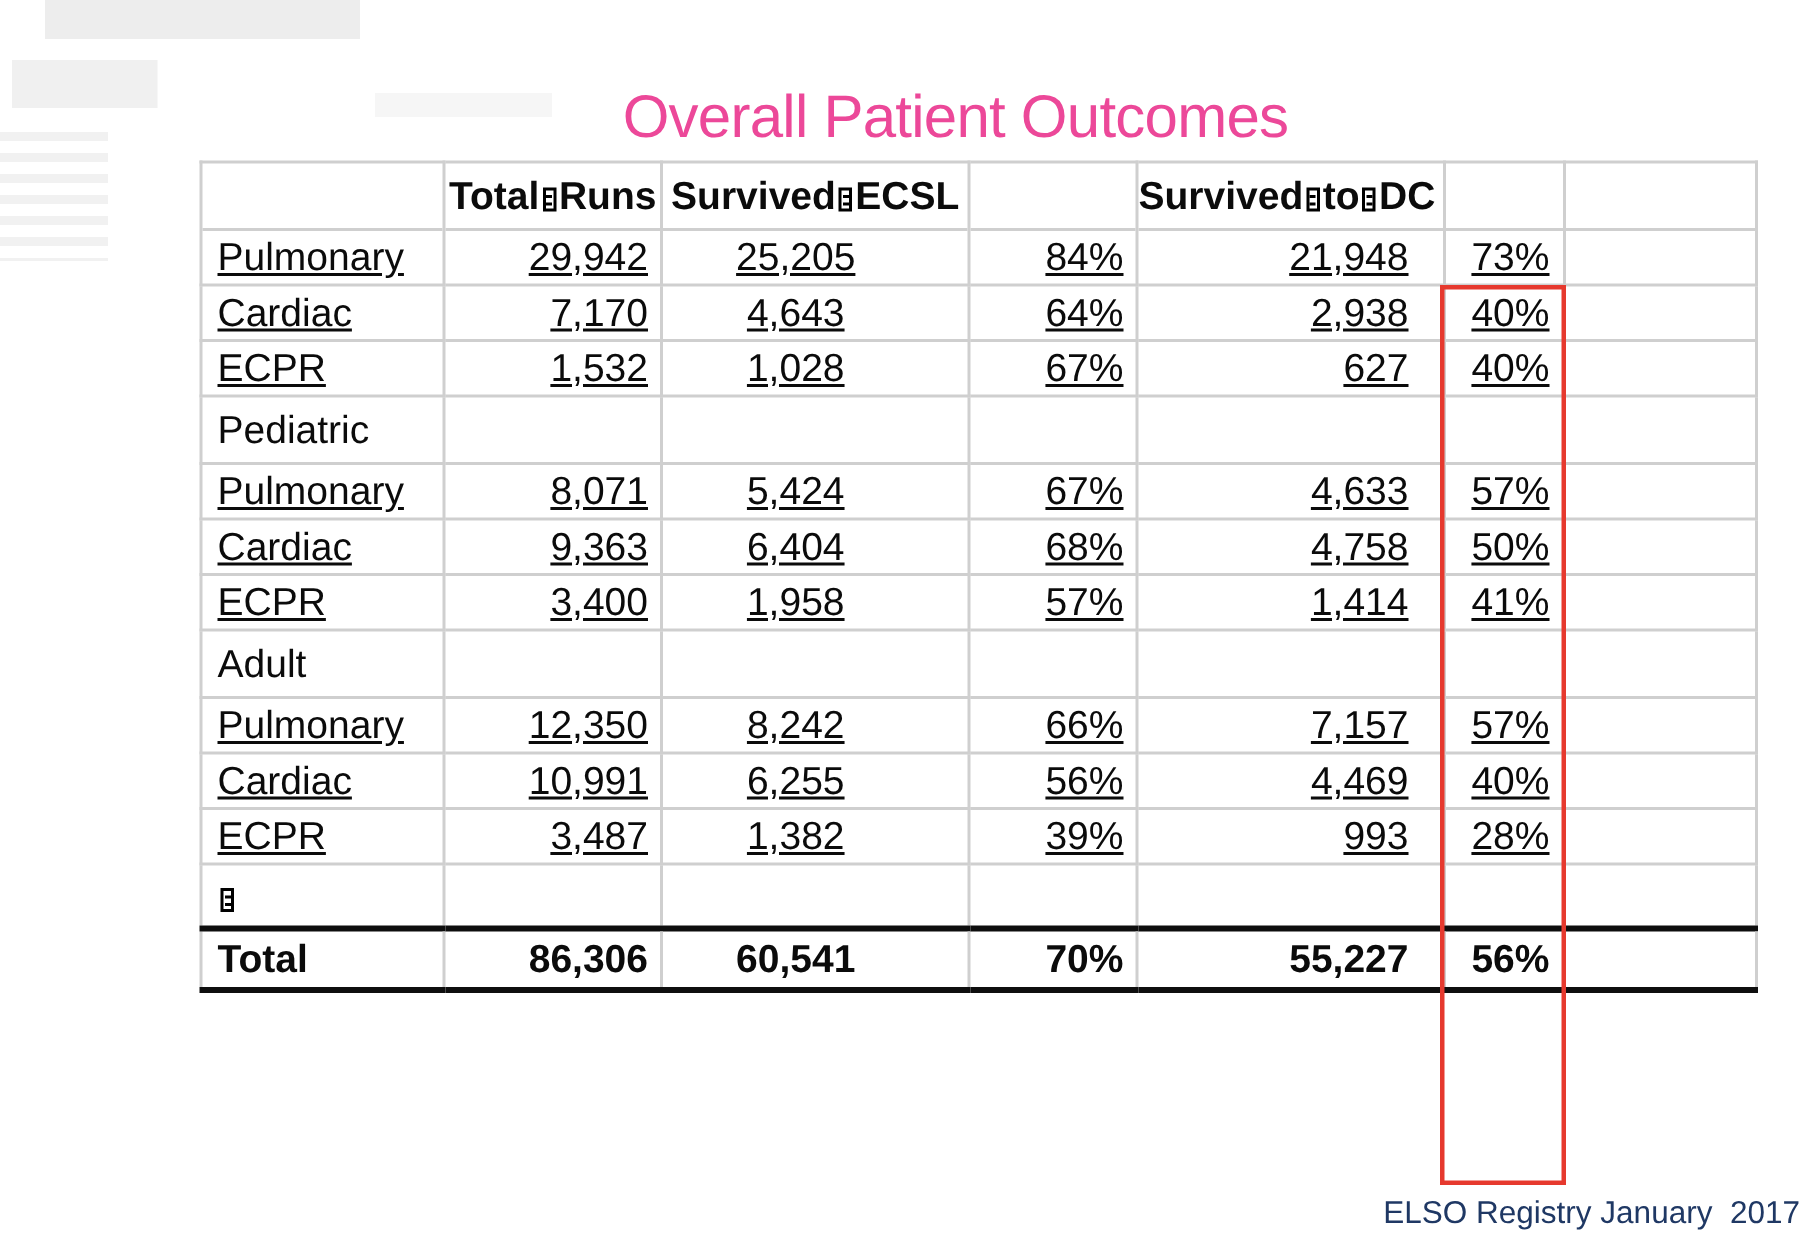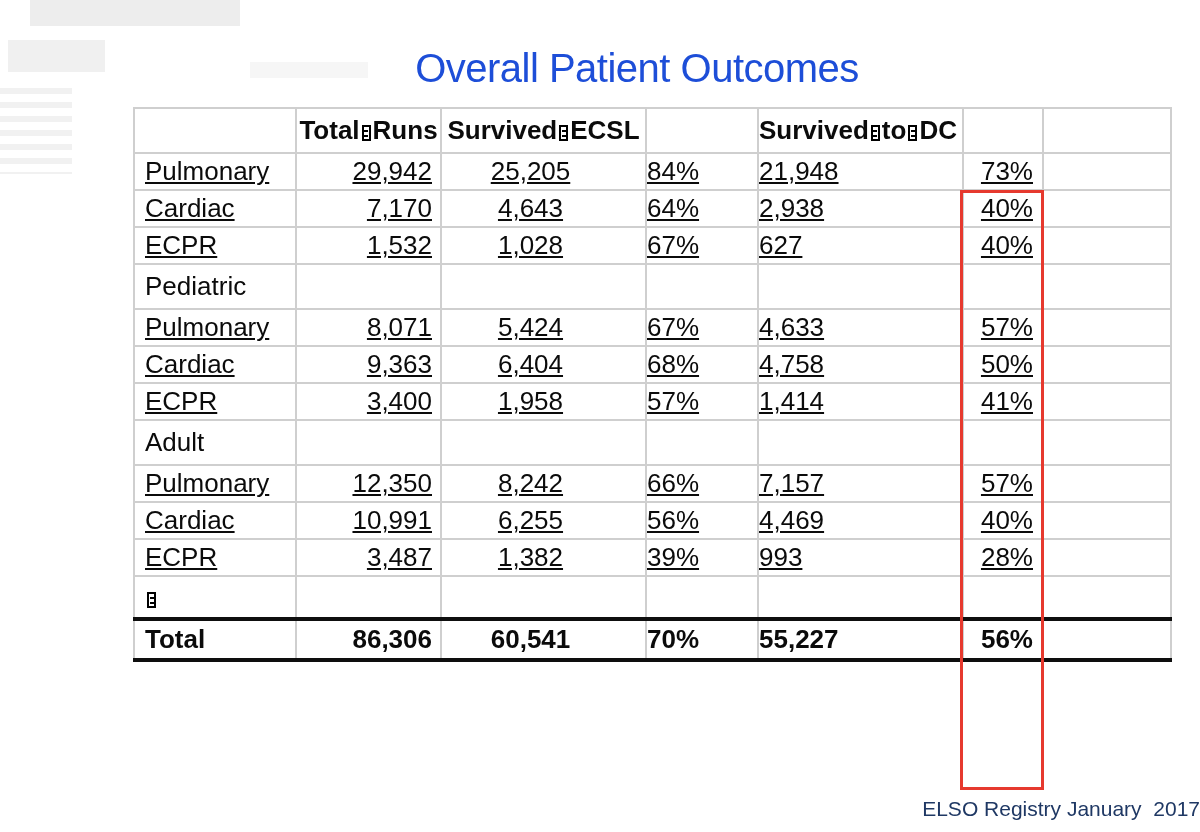--- a/index.html
+++ b/index.html
@@ -17,25 +17,25 @@
   .artifact-bar   { left: 30px; top: 0;    width: 210px; height: 26px; background: #ededed; }
   .artifact-box   { left: 8px;  top: 40px; width: 97px;  height: 32px; background: #f0f0f0; }
   .artifact-smudge{ left: 250px;top: 62px; width: 118px; height: 16px; background: #f6f6f6; }
   .artifact-lines {
     left: 0; top: 88px; width: 72px; height: 86px;
     background: repeating-linear-gradient(#f1f1f1 0 6px, #ffffff 6px 14px);
   }
 
   .slide-title {
     position: absolute;
-    left: 74px; top: 46px; width: 1126px;
+    left: 74px; top: 56px; width: 1126px;
     text-align: center;
     font-size: 40px;
     letter-spacing: -0.5px;
-    color: #1d4ed8;
+    color: #ec4899;
     white-space: pre;
   }
 
   .outcomes-table {
     position: absolute;
     left: 133px; top: 107px;
     width: 1037px;
     border-collapse: collapse;
     table-layout: fixed;
     font-size: 26px;
@@ -54,22 +54,22 @@
   tr.blank    { height: 43px; }
   tr.total    { height: 41px; }
 
   tr.header td { font-weight: bold; border-bottom: 1px solid #a3a3a3; }
   tr.total  td { font-weight: bold; border-top: 4px solid #0e0e0e; border-bottom: 4px solid #0e0e0e; }
 
   
   td.c0 { text-align: left;  padding-left: 10px; }
   td.c1 { text-align: right; padding-right: 8px; }
   td.c2 { text-align: center; padding-right: 26px; }
-  td.c3 { padding-right: 8px; }
-  td.c4 { padding-right: 23px; }
+  td.c3 { text-align: right; padding-right: 8px; }
+  td.c4 { text-align: right; padding-right: 23px; }
   td.c5 { text-align: right; padding-right: 9px; }
   td.c6 { text-align: left; }
   tr.header td.c1, tr.header td.c2 { text-align: center; padding-right: 0; }
   tr.header td.c4 { text-align: right; padding-right: 8px; }
 
   
   .tofu {
     display: inline-block;
     width: 9px; height: 16px;
     border: 2px solid #000;

